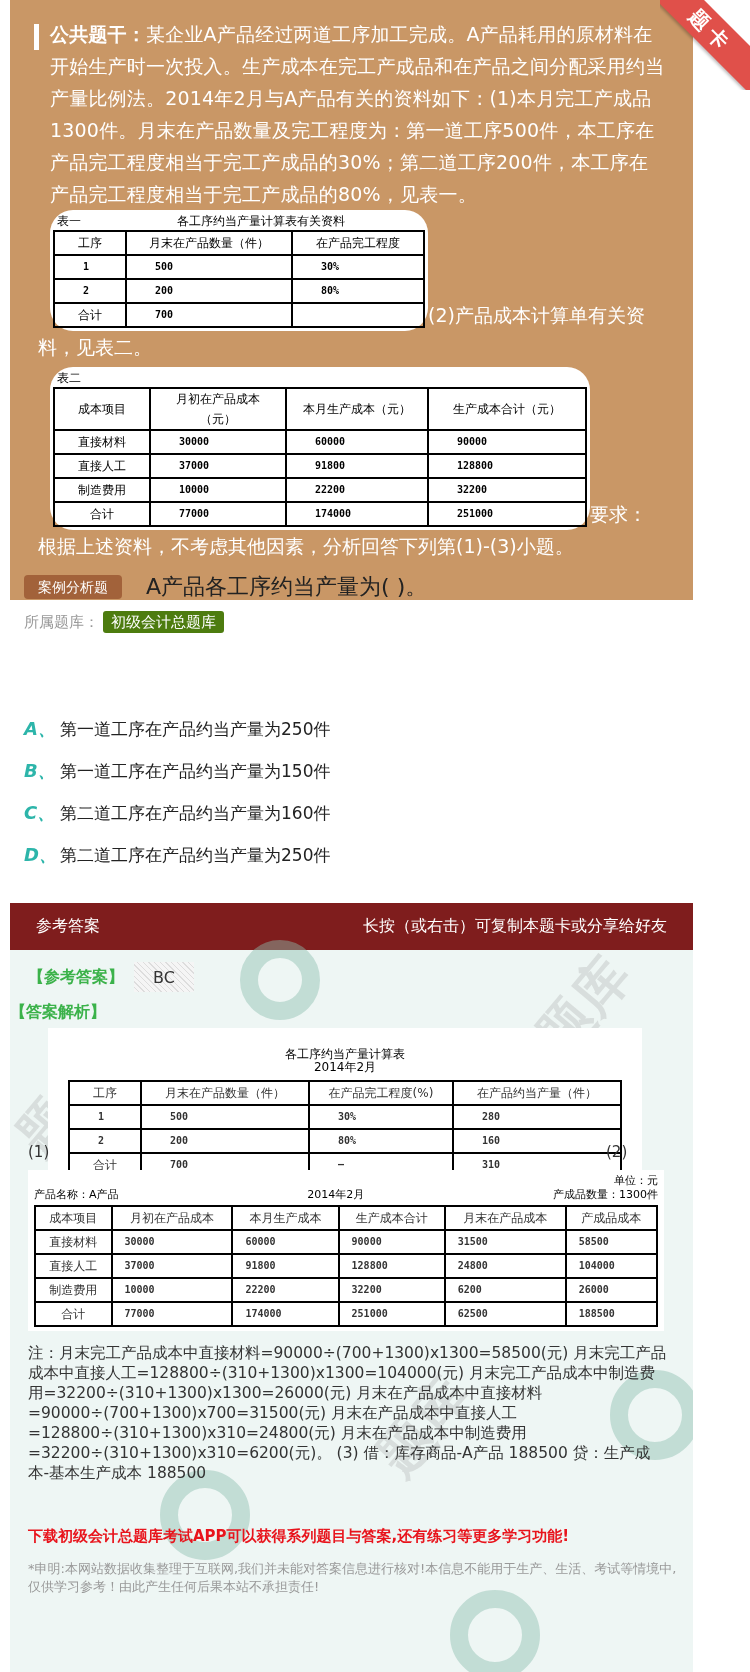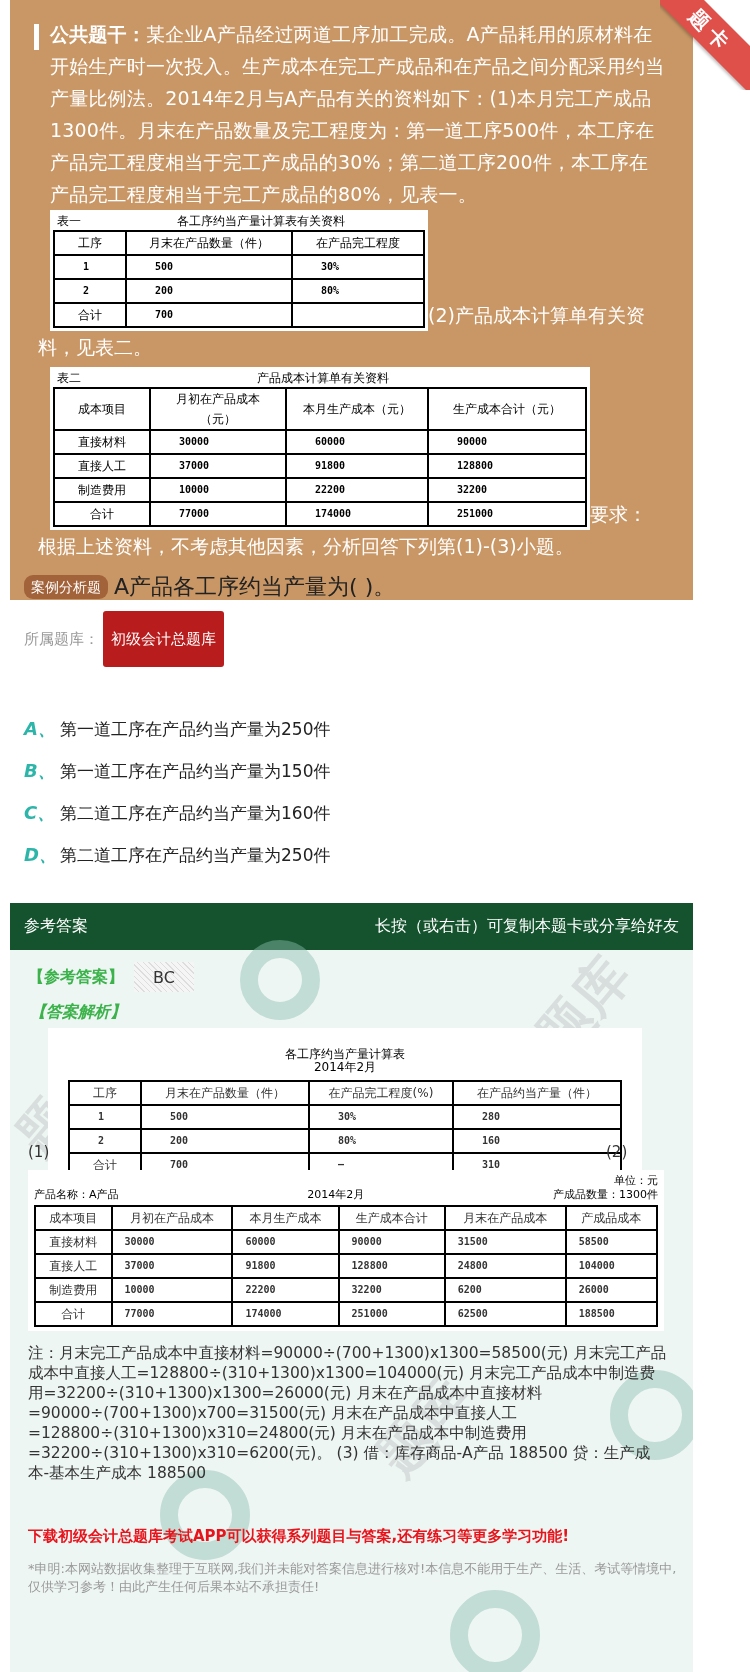--- a/index.html
+++ b/index.html
@@ -20,47 +20,47 @@
   .stem .label { font-weight: bold; }
   .ribbon-wrap {
     position: absolute; right: 0; top: 0; width: 90px; height: 90px; overflow: hidden;
   }
   .ribbon {
     position: absolute; right: -36px; top: 14px; width: 150px; height: 34px;
     background: #e0504a; color: #fff; font-size: 20px; font-weight: bold;
     text-align: center; line-height: 34px; transform: rotate(45deg);
     box-shadow: 0 2px 3px rgba(0,0,0,0.25); letter-spacing: 6px;
   }
-  .tbl-box { background: #fff; color: #000; display: inline-block; padding: 2px 3px 3px 3px; vertical-align: bottom; }
+  .tbl-box { background: #fff; color: #000; display: inline-block; padding: 2px 3px 3px 3px; vertical-align: bottom; border-radius: 23px; }
   .tbl-head { display: flex; font-size: 12px; line-height: 18px; padding: 0 4px; }
   .tbl-head .tag { width: 120px; }
   .tbl-head .ttl { flex: 1; }
   table.t { border-collapse: collapse; border: 2px solid #4c1d95; font-size: 12px; }
   table.t td { border: 2px solid #000; height: 24px; padding: 0 10px; line-height: 20px; }
   table.t td.c { text-align: center; }
   table.t td.num { font-family: "DejaVu Sans Mono", monospace; font-weight: bold; font-size: 10px; padding-left: 28px; }
   .t1 { margin-left: 12px; }
   .t1 table.t td:nth-child(1) { width: 72px; }
   .t1 table.t td:nth-child(2) { width: 166px; }
   .t1 table.t td:nth-child(3) { width: 132px; }
   .t2 table.t td:nth-child(1) { width: 96px; }
   .t2 table.t td:nth-child(2) { width: 136px; }
   .t2 table.t td:nth-child(3) { width: 142px; margin-left: 35px; }
   .t2 table.t td:nth-child(4) { width: 158px; }
 
   .q-title { position: absolute; left: 24px; top: 572px; font-size: 22px; color: #222; display: flex; align-items: center; }
-  .q-type { background: #a2623a; color: #fff; font-size: 14px; padding: 2px 7px; border-radius: 9px; margin-right: 6px; line-height: 20px; }
+  .q-type { background: #a2623a; color: #fff; font-size: 14px; padding: 2px 14px; border-radius: 4px; margin-right: 24px; line-height: 20px; }
   .q-bank { position: absolute; left: 24px; top: 611px; font-size: 15px; color: #999; display: flex; align-items: center; }
-  .q-bank .bank { background: #b91c1c; color: #fff; padding: 18px 8px; border-radius: 3px; margin-left: 4px; font-size: 15px; line-height: 20px; }
+  .q-bank .bank { background: #4d7c0f; color: #fff; padding: 1px 8px; border-radius: 3px; margin-left: 4px; font-size: 15px; line-height: 20px; }
   .options { position: absolute; left: 24px; top: 708px; }
   .opt { display: flex; align-items: center; height: 42px; font-size: 17px; color: #222; }
   .opt .letter { color: #2db5aa; font-weight: bold; font-style: italic; font-size: 18px; width: 36px; }
 
   .ans { position: absolute; left: 10px; top: 903px; width: 683px; height: 769px; background: #eef6f4; overflow: hidden; }
-  .ans-bar { height: 47px; background: #14532d; color: #fff; display: flex; justify-content: space-between; align-items: center; padding: 0 14px; font-size: 16px; }
+  .ans-bar { height: 47px; background: #7f1d1d; color: #fff; display: flex; justify-content: space-between; align-items: center; padding: 0 26px; font-size: 16px; }
   .wm-ring { position: absolute; border-radius: 50%; border: 18px solid rgba(140,190,175,0.45); }
   .wm-text { position: absolute; color: rgba(150,150,150,0.25); font-size: 54px; font-weight: bold; transform: rotate(-50deg); }
   .ref { position: absolute; left: 18px; top: 12px; display: flex; align-items: center; }
   .green { color: #3bb24a; font-weight: bold; font-size: 16px; }
   .bc { margin-left: 10px; width: 60px; height: 30px; background: repeating-linear-gradient(45deg,#f5f5f5 0 3px,#ddd 3px 4px); color: #333; font-size: 16px; display: flex; align-items: center; justify-content: center; }
   .a-tbl1 { position: absolute; left: 38px; top: 78px; background:#fff; padding: 20px; }
   .a-tbl1 .cap { text-align: center; font-size: 12px; line-height: 13px; color: #000; margin-bottom: 6px; }
   .a-tbl1 table.t td:nth-child(1) { width: 72px; }
   .a-tbl1 table.t td:nth-child(2) { width: 168px; }
   .a-tbl1 table.t td:nth-child(3) { width: 144px; }
@@ -111,21 +111,20 @@
         <td class="num">700</td>
         <td class="num"></td>
       </tr>
     </tbody>
       </table>
   </div><span>(2)产品成本计算单有关资料，见表二。</span>
 
   <div class="tbl-box t2" style="margin-left:12px;margin-top:4px;">
     <div class="tbl-head">
         <span class="tag" style="width:200px">表二</span>
-        <span class="ttl">产品成本计算单有关资料</span>
       </div>
     <table class="t">
       <tbody>
           <tr>
         <td class="c">成本项目</td>
         <td class="c">月初在产品成本（元）</td>
         <td class="c">本月生产成本（元）</td>
         <td class="c">生产成本合计（元）</td>
       </tr>
       <tr>
@@ -200,21 +199,21 @@
     <div class="wm-ring" style="left:150px;top:520px;width:90px;height:90px;"></div>
     <div class="wm-ring" style="left:440px;top:640px;width:90px;height:90px;"></div>
     <div class="wm-text" style="left:520px;top:20px;">题库</div>
     <div class="wm-text" style="left:0px;top:120px;">题库</div>
     <div class="wm-text" style="left:360px;top:440px;">题库</div>
 
     <div class="ref">
       <span class="green">【参考答案】</span>
       <span class="bc">BC</span>
     </div>
-    <div class="green" style="position:absolute;left:20px;top:52px;font-style:italic;">【答案解析】</div>
+    <div class="green" style="position:absolute;left:0;top:52px;">【答案解析】</div>
 
     <div class="a-tbl1">
       <div class="cap">
           <div>各工序约当产量计算表</div>
           <div>2014年2月</div>
         </div>
       <table class="t">
         <tbody>
             <tr>
           <td class="c">工序</td>

